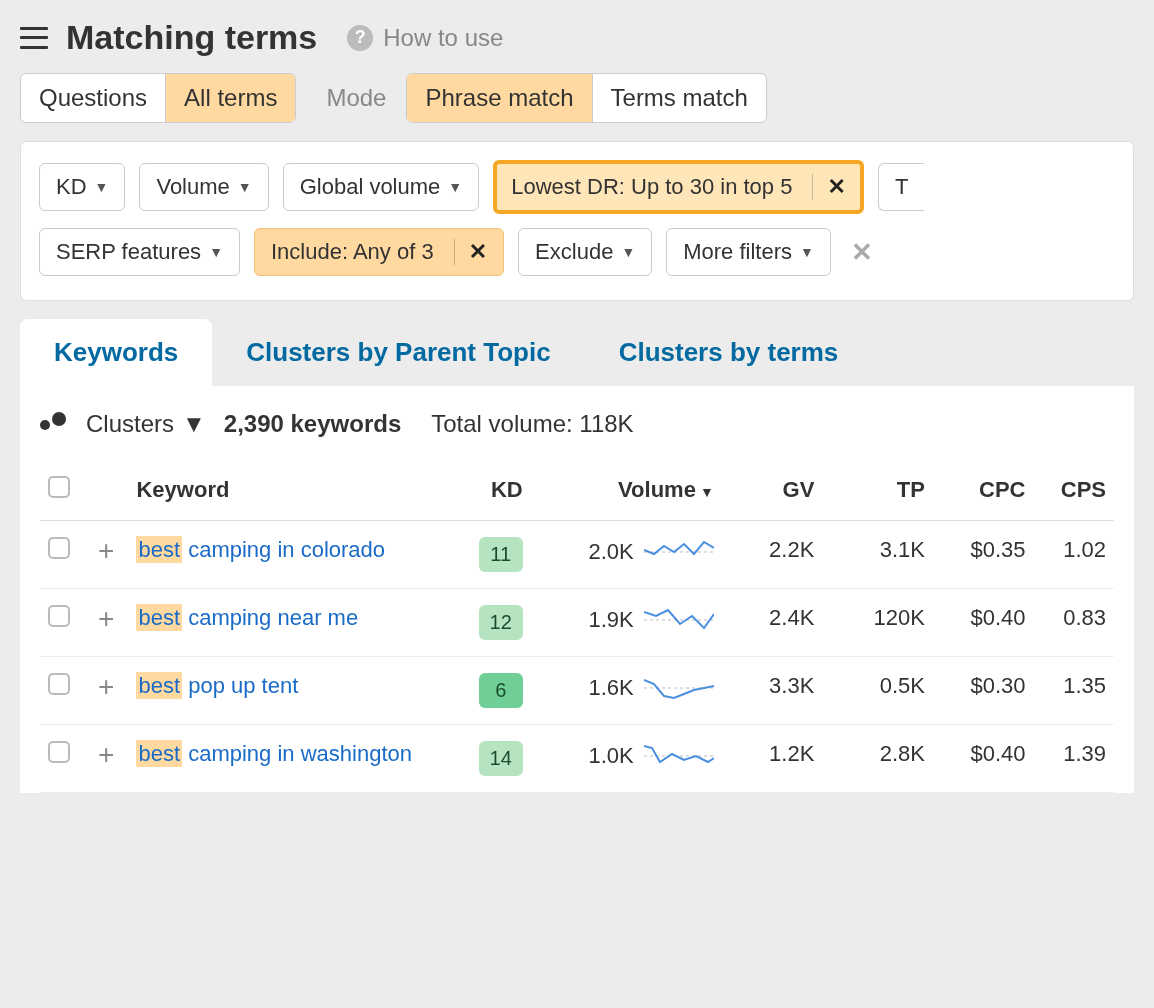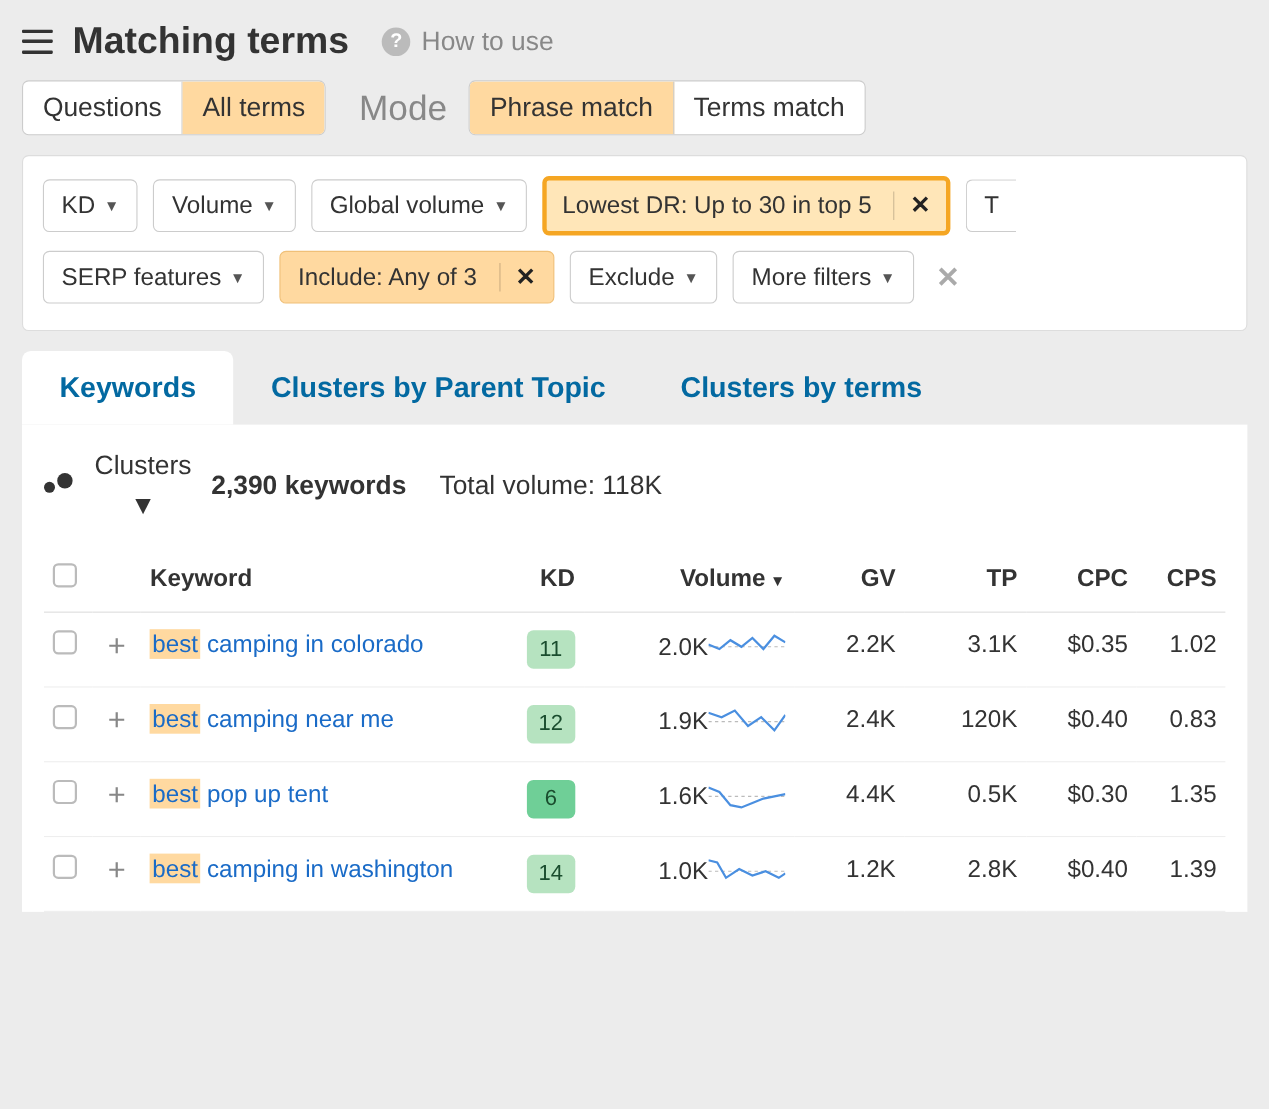--- a/index.html
+++ b/index.html
@@ -8,53 +8,53 @@
 .hamburger { width: 28px; height: 22px; display: flex; flex-direction: column; justify-content: space-between; cursor: pointer; }
 .hamburger span { height: 3px; background: #333; border-radius: 1px; }
 .page-title { font-size: 34px; font-weight: 700; color: #333; }
 .help-link { display: flex; align-items: center; gap: 10px; color: #888; font-size: 24px; cursor: pointer; margin-left: 12px; }
 .help-icon { width: 26px; height: 26px; border-radius: 50%; background: #bbb; color: #fff; display: inline-flex; align-items: center; justify-content: center; font-size: 18px; font-weight: 700; }
 .seg-row { display: flex; align-items: center; gap: 16px; padding: 2px 20px 18px; }
 .seg-group { display: inline-flex; border: 1px solid #ccc; border-radius: 6px; overflow: hidden; background: #fff; }
 .seg-btn { padding: 10px 18px; font-size: 24px; color: #333; border: none; background: transparent; cursor: pointer; border-right: 1px solid #ccc; }
 .seg-btn:last-child { border-right: none; }
 .seg-btn.active { background: #ffd9a0; }
-.mode-label { font-size: 32px; color: #888; margin: 0 4px 0 14px; }
+.mode-label { font-size: 24px; color: #888; margin: 0 4px 0 14px; }
 .filter-panel { background: #fff; margin: 0 20px 18px; border: 1px solid #ddd; border-radius: 6px; padding: 18px 18px 10px; }
 .filter-row { display: flex; flex-wrap: wrap; gap: 14px; align-items: center; margin-bottom: 14px; }
 .pill { display: inline-flex; align-items: center; gap: 8px; padding: 10px 16px; font-size: 22px; border: 1px solid #ccc; border-radius: 6px; background: #fff; cursor: pointer; white-space: nowrap; }
 .pill .caret { font-size: 14px; color: #555; }
 .pill.orange { background: #ffd9a0; border-color: #f0c078; }
 .pill.highlight { background: #ffe6b8; border: 4px solid #f5a623; padding: 10px 14px; }
 .pill .x { font-size: 22px; font-weight: 700; color: #222; margin-left: 12px; padding-left: 14px; border-left: 1px solid rgba(0,0,0,.2); cursor: pointer; }
 .clear-x { font-size: 26px; color: #aaa; font-weight: 700; cursor: pointer; margin-left: 6px; }
 .tabs-row { display: flex; align-items: flex-end; padding: 0 20px; gap: 0; }
 .tab { padding: 18px 34px; font-size: 26px; font-weight: 700; color: #0369a1; cursor: pointer; background: transparent; border: none; }
 .tab.active { background: #fff; border-top-left-radius: 8px; border-top-right-radius: 8px; }
 .content { background: #fff; margin: 0 20px; padding: 24px 20px 0; }
 .stats-row { display: flex; align-items: center; gap: 18px; margin-bottom: 22px; }
 .bubbles-icon { width: 28px; height: 24px; position: relative; display: inline-block; }
 .bubbles-icon::before { content: ""; position: absolute; left: 0; top: 8px; width: 10px; height: 10px; background: #333; border-radius: 50%; }
 .bubbles-icon::after { content: ""; position: absolute; left: 12px; top: 0; width: 14px; height: 14px; background: #333; border-radius: 50%; }
-.clusters-dd { display: inline-flex; align-items: center; gap: 8px; font-size: 24px; cursor: pointer; flex-direction: column; }
+.clusters-dd { display: inline-flex; align-items: center; gap: 8px; font-size: 24px; cursor: pointer; }
 .kw-count { font-size: 24px; font-weight: 700; }
 .total-vol { font-size: 24px; color: #333; margin-left: 12px; }
 table { width: 100%; border-collapse: collapse; }
 th { text-align: left; font-size: 22px; font-weight: 700; padding: 16px 8px; border-bottom: 1px solid #ddd; color: #333; }
 th.right, td.right { text-align: right; }
 td { padding: 16px 8px; border-bottom: 1px solid #eee; font-size: 22px; vertical-align: top; }
 .chk { width: 22px; height: 22px; border: 2px solid #bbb; border-radius: 5px; display: inline-block; cursor: pointer; }
 .plus-btn { width: 28px; height: 28px; border: none; background: transparent; font-size: 28px; color: #888; cursor: pointer; line-height: 1; }
 .kw-link { color: #1a6bc7; cursor: pointer; }
 .kw-highlight { background: #ffd9a0; padding: 1px 2px; }
 .kd-badge { display: inline-block; min-width: 44px; padding: 6px 10px; border-radius: 6px; text-align: center; font-size: 20px; font-weight: 500; color: #1a4d2e; }
 .kd-light { background: #b6e3c0; }
 .kd-dark { background: #6fcf97; }
 .spark { width: 70px; height: 30px; display: inline-block; }
-.vol-cell { display: flex; align-items: center; justify-content: flex-end; }
+.vol-cell { display: flex; align-items: center; justify-content: flex-end; gap: 10px; }
 .sort-caret { font-size: 14px; margin-left: 4px; }
 .col-chk { width: 44px; }
 .col-plus { width: 44px; }
 .col-kw { width: 320px; }
 .col-kd { width: 80px; text-align: center; }
 .col-vol { width: 190px; }
 .col-gv { width: 100px; }
 .col-tp { width: 110px; }
 .col-cpc { width: 100px; }
 .col-cps { width: 80px; }
@@ -207,21 +207,21 @@
     <td class="right"><span class="kd-badge kd-dark">6</span></td>
     <td class="right">
             <div class="vol-cell">
               <span>1.6K</span>
               <svg class="spark" viewBox="0 0 70 28">
                 <polyline points="0,14 70,14" stroke="#bbb" stroke-width="1" stroke-dasharray="3,3" fill="none"></polyline>
                 <path d="M0,6 L10,10 L20,22 L30,24 L40,20 L50,16 L60,14 L70,12" stroke="#4a8fe0" stroke-width="2" fill="none"></path>
               </svg>
             </div>
           </td>
-    <td class="right">4.4K</td>
+    <td class="right">3.3K</td>
     <td class="right">0.5K</td>
     <td class="right">$0.30</td>
     <td class="right">1.35</td>
         </tr>
         <tr>
     <td><span class="chk"></span></td>
     <td><button class="plus-btn">+</button></td>
     <td><span class="kw-link"><span class="kw-highlight">best</span> camping in washington</span></td>
     <td class="right"><span class="kd-badge kd-light">14</span></td>
     <td class="right">

